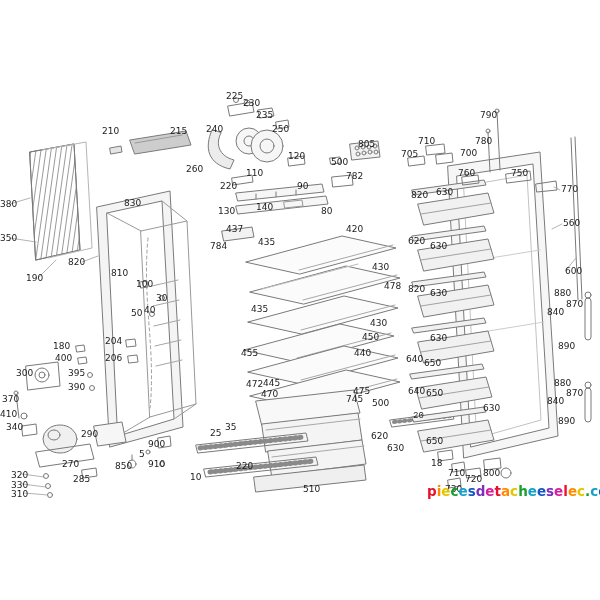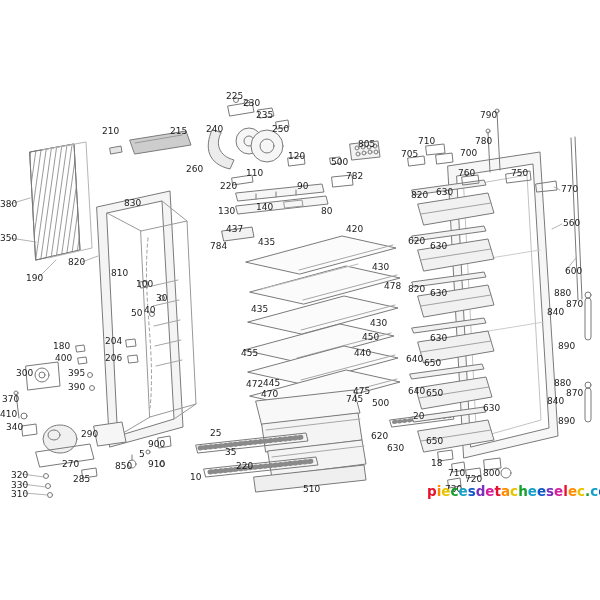--- a/index.html
+++ b/index.html
@@ -274,42 +274,42 @@
       <span class="part-label" style="left: 73px; top: 475px;">285</span>
       <span class="part-label" style="left: 11px; top: 471px;">320</span>
       <span class="part-label" style="left: 11px; top: 481px;">330</span>
       <span class="part-label" style="left: 11px; top: 490px; text-align: center;">310</span>
       <span class="part-label" style="left: 115px; top: 462px;">850</span>
       <span class="part-label" style="left: 148px; top: 440px;">900</span>
       <span class="part-label" style="left: 139px; top: 450px;">5</span>
       <span class="part-label" style="left: 148px; top: 460px;">910</span>
       <span class="part-label" style="left: 190px; top: 473px;">10</span>
       <span class="part-label" style="left: 210px; top: 429px;">25</span>
-      <span class="part-label" style="left: 225px; top: 448px;">35</span>
+      <span class="part-label" style="left: 225px; top: 423px;">35</span>
       <span class="part-label" style="left: 236px; top: 462px;">220</span>
       <span class="part-label" style="left: 303px; top: 485px;">510</span>
       <span class="part-label" style="left: 226px; top: 225px;">437</span>
       <span class="part-label" style="left: 258px; top: 238px;">435</span>
       <span class="part-label" style="left: 346px; top: 225px;">420</span>
       <span class="part-label" style="left: 372px; top: 263px;">430</span>
       <span class="part-label" style="left: 384px; top: 282px;">478</span>
       <span class="part-label" style="left: 251px; top: 305px;">435</span>
       <span class="part-label" style="left: 370px; top: 319px;">430</span>
       <span class="part-label" style="left: 241px; top: 349px;">455</span>
       <span class="part-label" style="left: 362px; top: 333px;">450</span>
       <span class="part-label" style="left: 354px; top: 349px;">440</span>
       <span class="part-label" style="left: 263px; top: 347px; margin-top: 32px;">445</span>
       <span class="part-label" style="left: 246px; top: 380px;">472</span>
       <span class="part-label" style="left: 261px; top: 390px;">470</span>
       <span class="part-label" style="left: 353px; top: 387px;">475</span>
       <span class="part-label" style="left: 346px; top: 395px;">745</span>
       <span class="part-label" style="left: 372px; top: 399px;">500</span>
       <span class="part-label" style="left: 371px; top: 432px;">620</span>
       <span class="part-label" style="left: 387px; top: 444px;">630</span>
-      <span class="part-label" style="left: 413px; top: 412px;">20</span>
+      <span class="part-label" style="left: 413px; top: 412px; font-family: Liberation Mono, monospace;">20</span>
       <span class="part-label" style="left: 418px; top: 137px;">710</span>
       <span class="part-label" style="left: 401px; top: 150px;">705</span>
       <span class="part-label" style="left: 460px; top: 149px;">700</span>
       <span class="part-label" style="left: 480px; top: 111px;">790</span>
       <span class="part-label" style="left: 475px; top: 137px;">780</span>
       <span class="part-label" style="left: 458px; top: 169px;">760</span>
       <span class="part-label" style="left: 511px; top: 169px;">750</span>
       <span class="part-label" style="left: 561px; top: 185px;">770</span>
       <span class="part-label" style="left: 411px; top: 191px;">820</span>
       <span class="part-label" style="left: 436px; top: 188px;">630</span>

